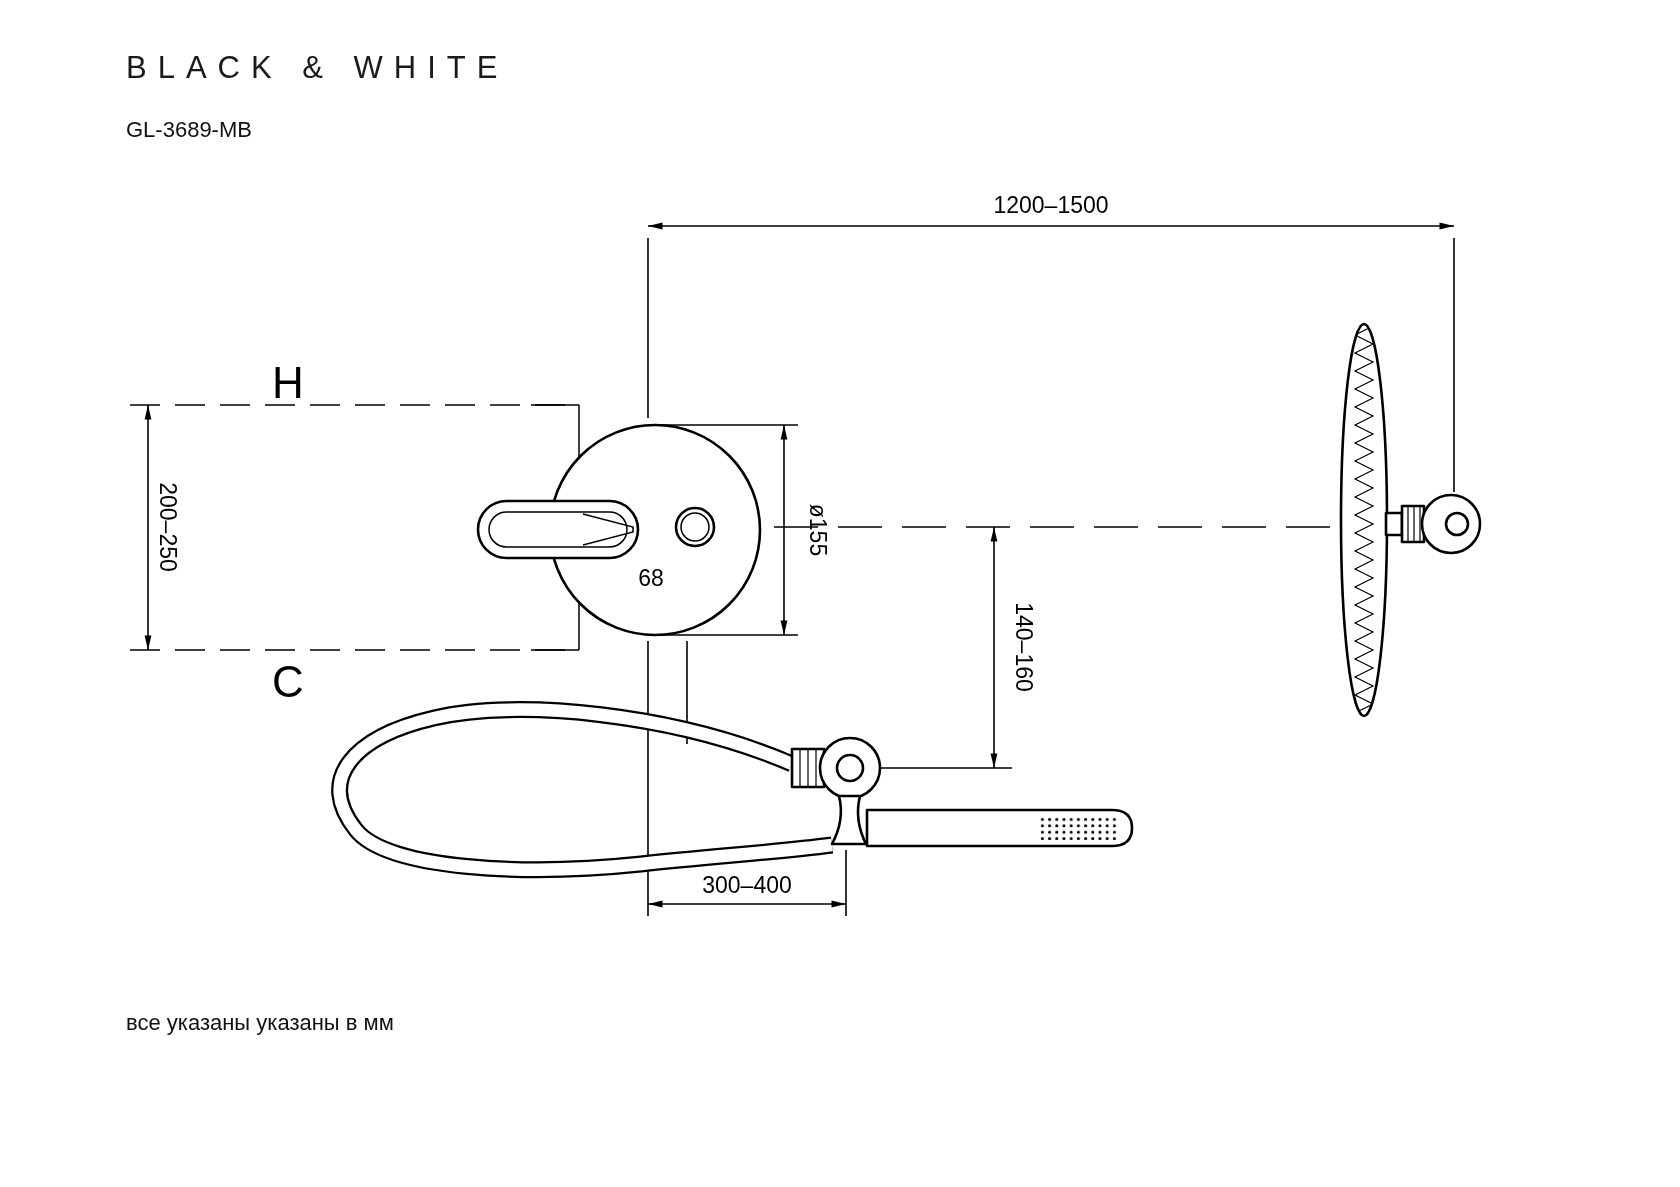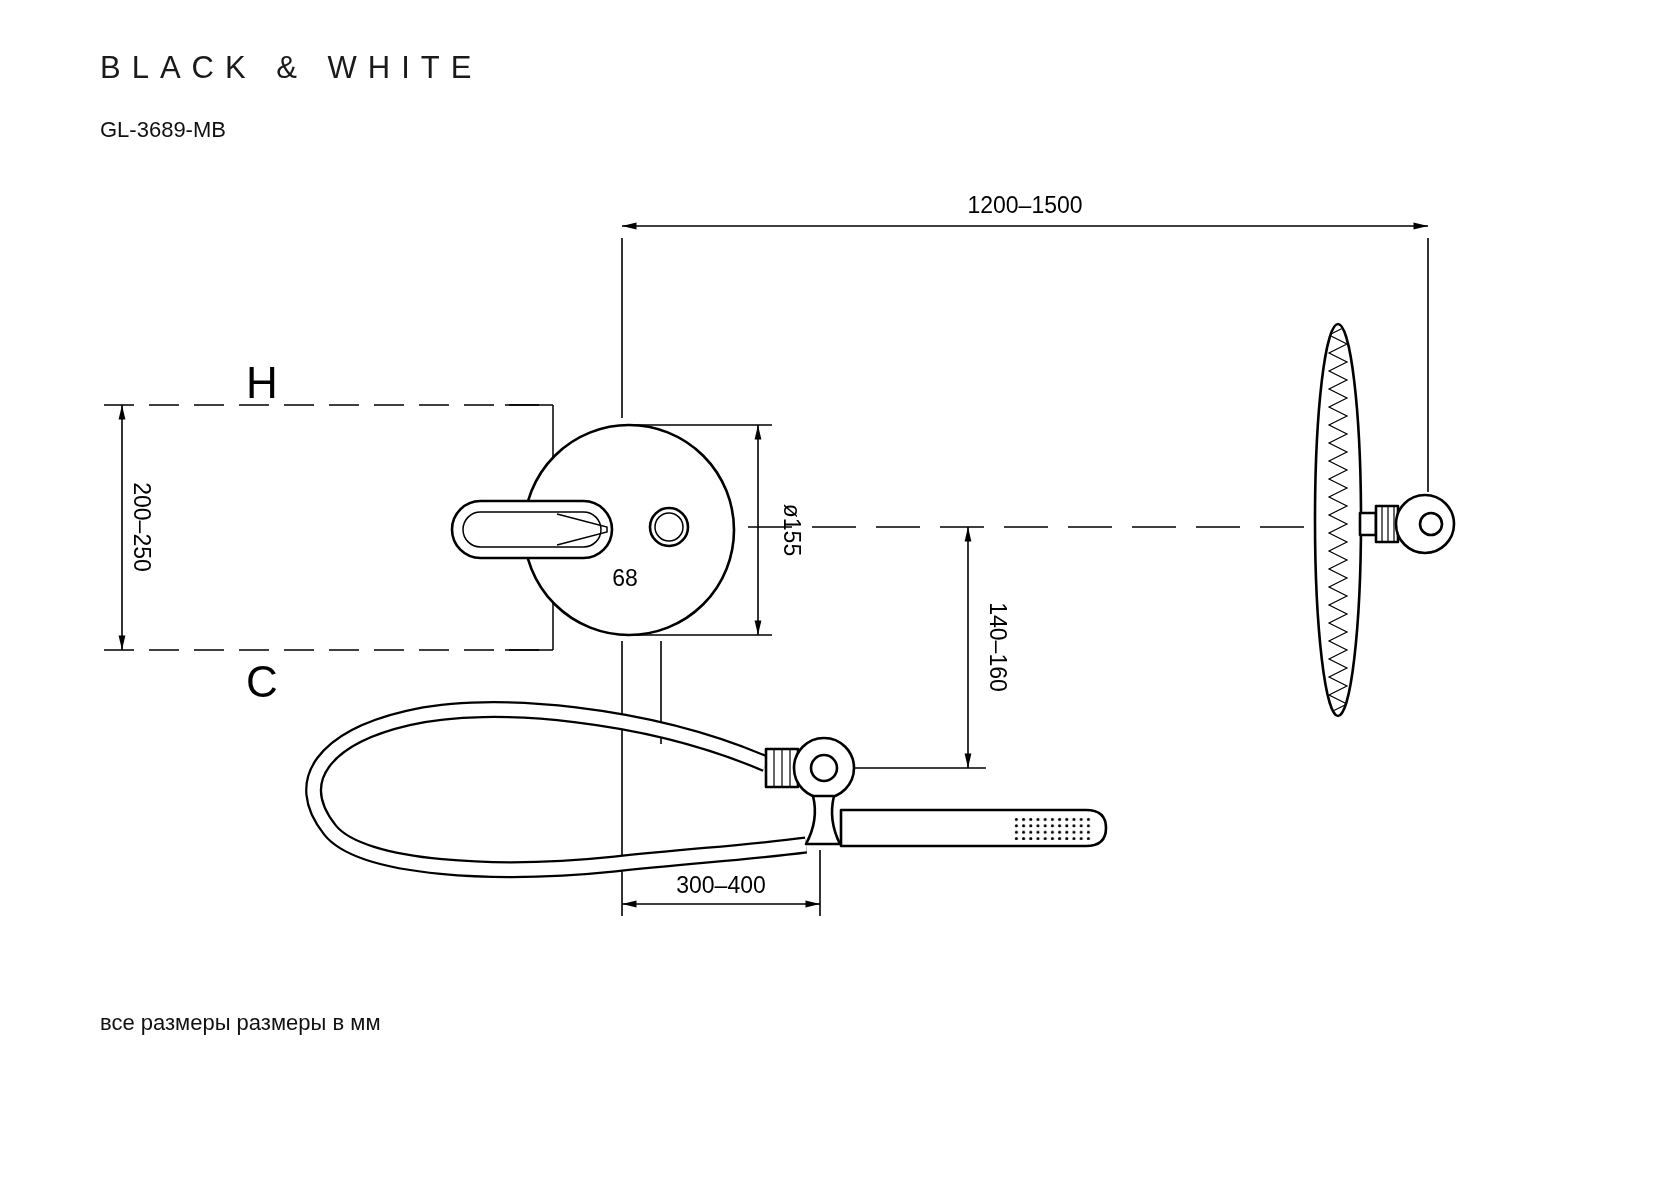--- a/index.html
+++ b/index.html
@@ -1,18 +1,18 @@
 <!DOCTYPE html>
 <html><head>
 <meta charset="utf-8">
 <style>
   html,body{margin:0;padding:0;background:#ffffff;}
   body{width:1680px;height:1187px;position:relative;overflow:hidden;
        font-family:"Liberation Sans",sans-serif;color:#111;}
-  .sheet{position:absolute;inset:0;background:#fff;}
+  .sheet{position:absolute;inset:0;background:#fff;margin-left:26px;}
   .brand{position:absolute;left:100px;top:50px;font-size:31px;font-weight:500;
          letter-spacing:11px;color:#1a1a1a;white-space:nowrap;}
   .model{position:absolute;left:100px;top:117px;font-size:22px;color:#111;}
   .note{position:absolute;left:100px;top:1010px;font-size:22px;color:#111;}
   svg{position:absolute;left:0;top:0;}
   svg text{font-family:"Liberation Sans",sans-serif;fill:#000;}
   .dim-label{font-size:23px;}
   .hc-label{font-size:44px;}
   .thin{stroke:#000;stroke-width:1.6;fill:none;}
   .dash{stroke-dasharray:30 15;}
@@ -118,14 +118,14 @@
       <text class="dim-label" x="134" y="527" text-anchor="middle" transform="rotate(90 134 527)">200–250</text>
       <text class="dim-label" x="784" y="530" text-anchor="middle" transform="rotate(90 784 530)">ø155</text>
       <text class="dim-label" x="625" y="586" text-anchor="middle">68</text>
       <text class="dim-label" x="990" y="647" text-anchor="middle" transform="rotate(90 990 647)">140–160</text>
       <text class="dim-label" x="721" y="893" text-anchor="middle">300–400</text>
       <text class="hc-label" x="262" y="398" text-anchor="middle">H</text>
       <text class="hc-label" x="262" y="697" text-anchor="middle">C</text>
     </g>
   </svg>
 
-  <div class="note">все размеры размеры в мм</div>
+  <div class="note">все указаны указаны в мм</div>
 </div>
 
 </body></html>

